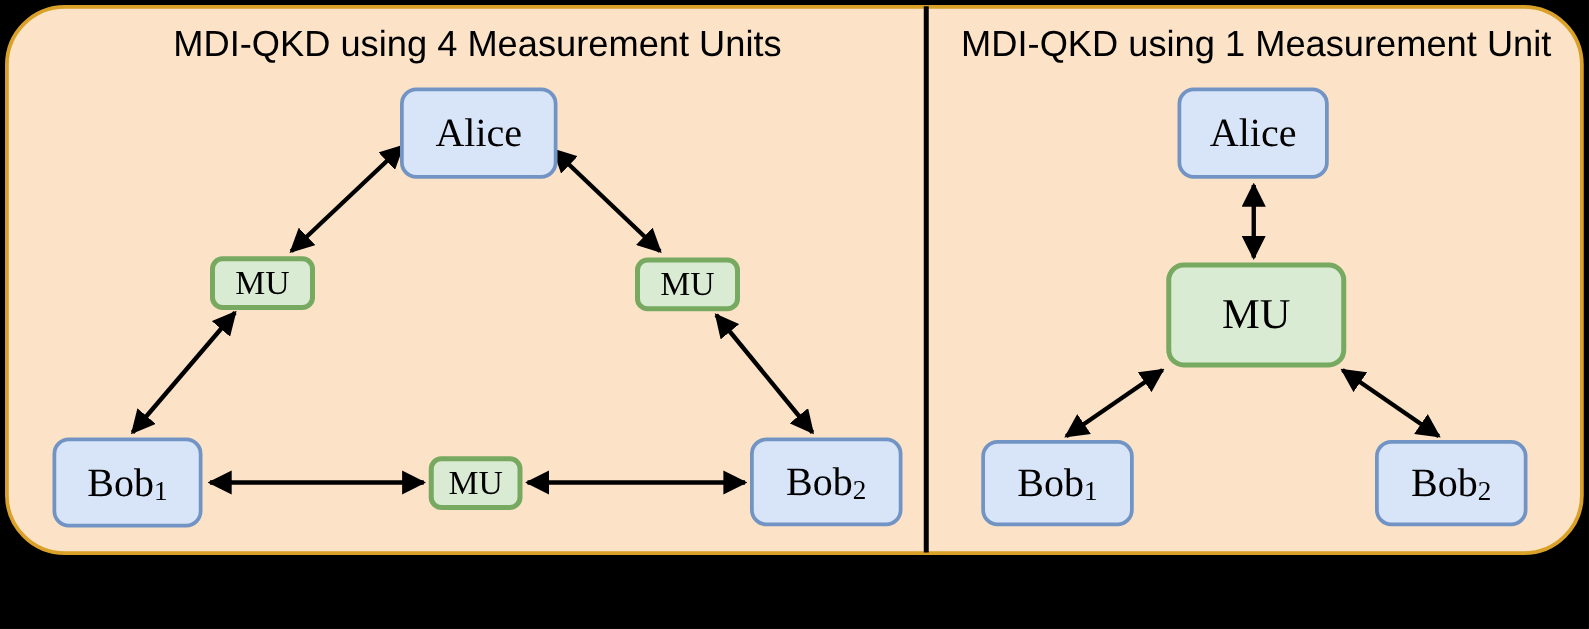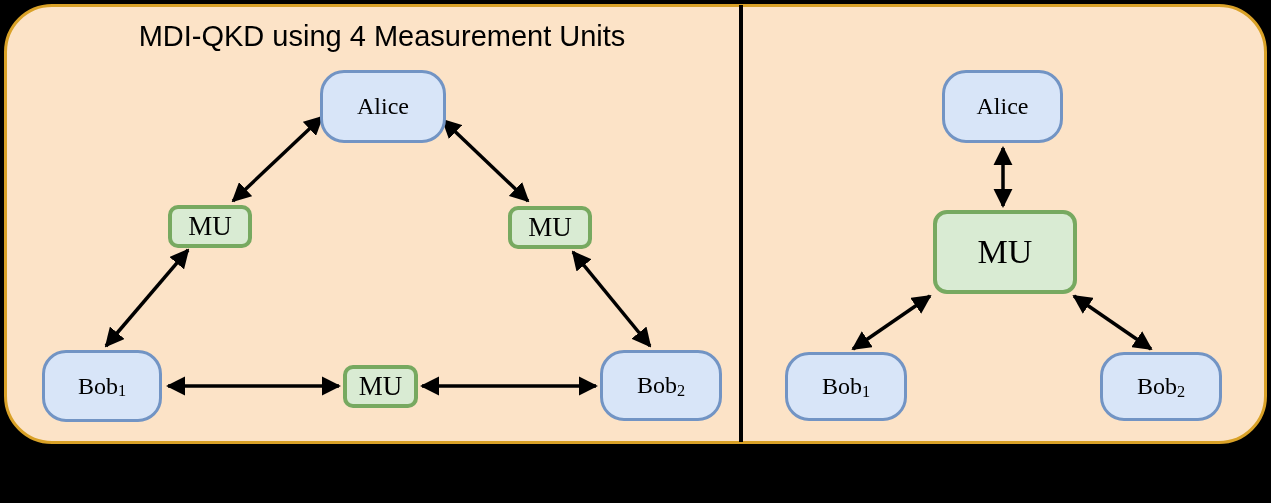--- a/index.html
+++ b/index.html
@@ -63,22 +63,22 @@
     display: flex;
     align-items: center;
     justify-content: center;
     font-family: "Liberation Serif", serif;
     color: var(--text);
     white-space: nowrap;
   }
   .node.party {
     background: var(--party-fill);
     border: 3px solid var(--party-border);
-    border-radius: 24px;
-    font-size: 24px;
+    border-radius: 13px;
+    font-size: 32px;
   }
   .node.mu {
     background: var(--mu-fill);
     border: 4px solid var(--mu-border);
     border-radius: 10px;
     font-size: 27px;
   }
   .node.mu.big { font-size: 34px; border-radius: 14px; }
   .node sub {
     font-size: 0.68em;
@@ -120,20 +120,21 @@
     <line x1="573" y1="252" x2="650" y2="346" marker-start="url(#ah)" marker-end="url(#ah)"></line>
     <line x1="168" y1="386" x2="339" y2="386" marker-start="url(#ah)" marker-end="url(#ah)"></line>
     <line x1="422" y1="386" x2="596" y2="386" marker-start="url(#ah)" marker-end="url(#ah)"></line>
 
     <line x1="1003" y1="148" x2="1003" y2="206" marker-start="url(#ah)" marker-end="url(#ah)"></line>
     <line x1="930" y1="296" x2="853" y2="349" marker-start="url(#ah)" marker-end="url(#ah)"></line>
     <line x1="1074" y1="296" x2="1151" y2="349" marker-start="url(#ah)" marker-end="url(#ah)"></line>
   </svg>
 
   <div class="panel-title left">MDI-QKD using 4 Measurement Units</div>
+  <div class="panel-title right">MDI-QKD using 1 Measurement Unit</div>
 
   <div class="node party n-alice-l">
     <span>Alice</span>
   </div>
   <div class="node mu n-mu-l">
     <span>MU</span>
   </div>
   <div class="node mu n-mu-r">
     <span>MU</span>
   </div>

